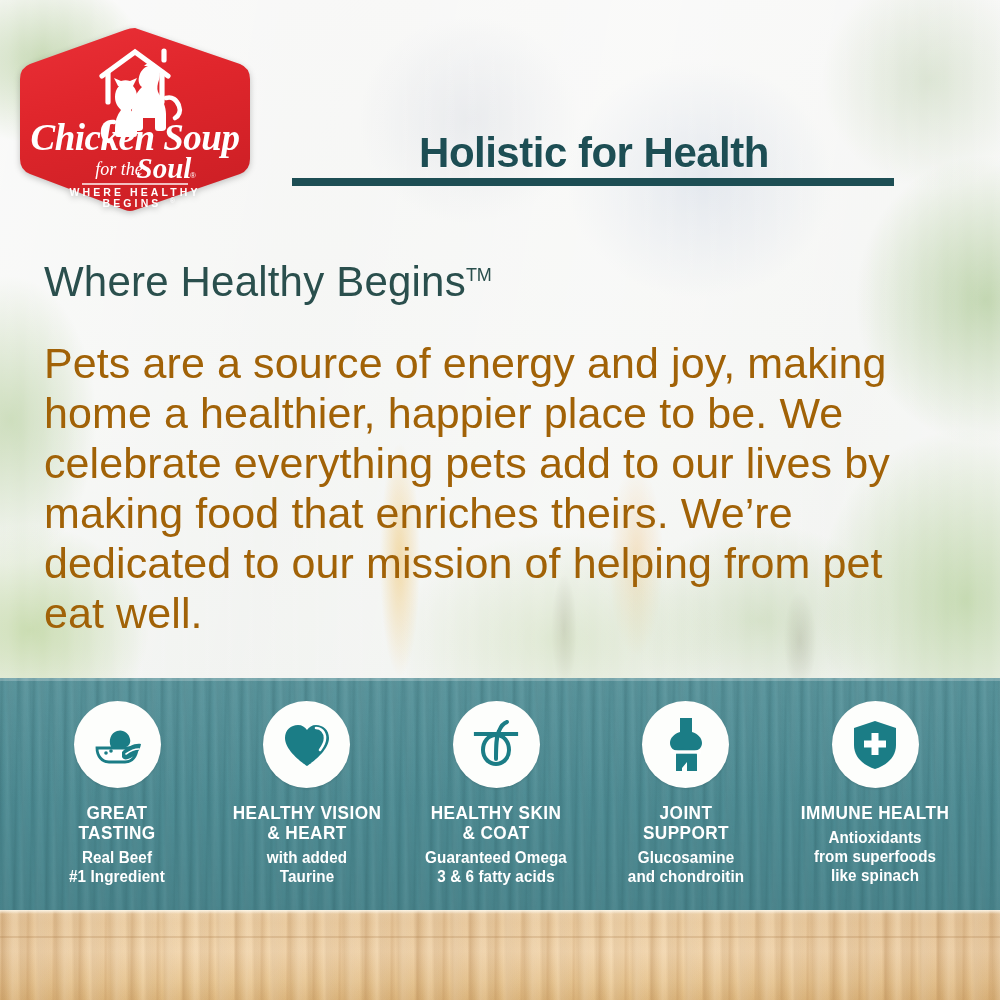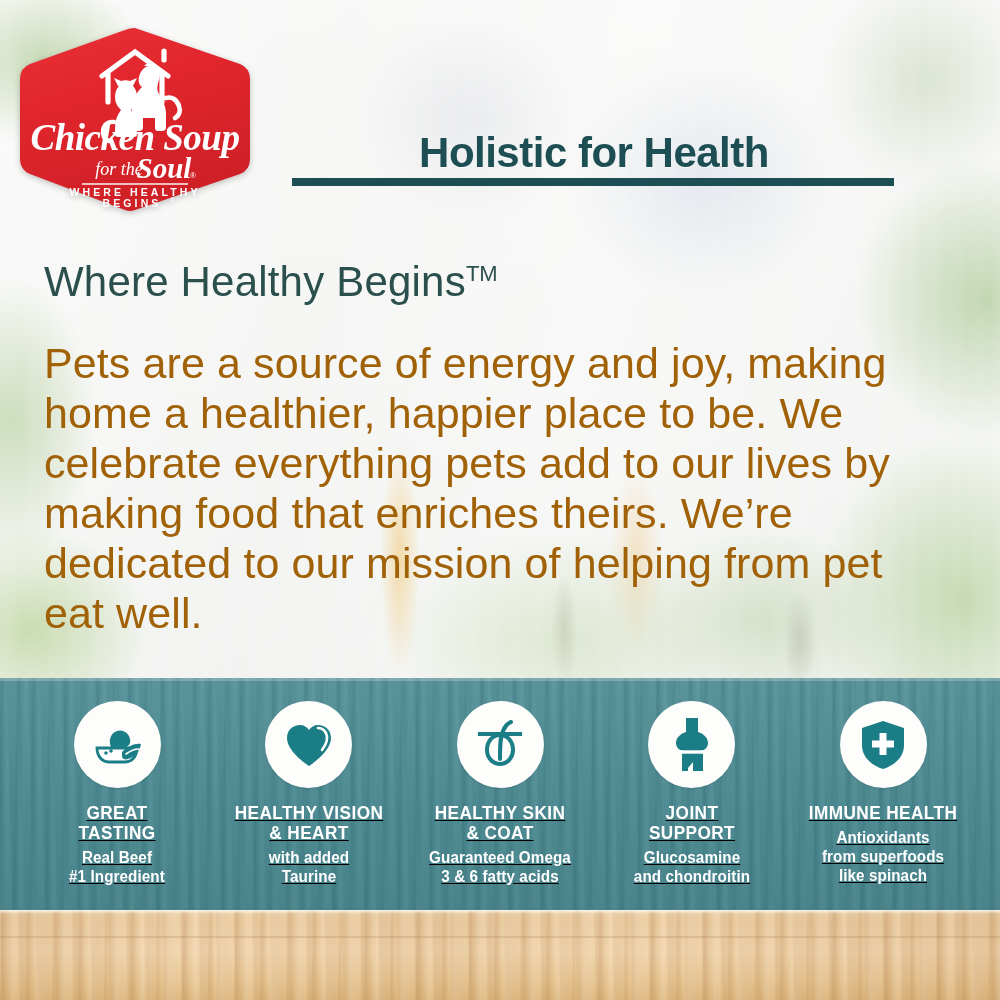--- a/index.html
+++ b/index.html
@@ -72,21 +72,21 @@
     position:absolute; left:292px; top:178px; width:602px; height:8px;
     background:#1d4e54;
   }
 
   
   #tagline {
     position:absolute; left:44px; top:258px;
     font-size:42px; font-weight:400; color:#2a4f4d; letter-spacing:.2px;
     white-space:nowrap;
   }
-  #tagline sup { font-size:22px; vertical-align:super; letter-spacing:0;text-align:center; }
+  #tagline sup { font-size:18px; vertical-align:super; letter-spacing:0;text-align:center; }
 
   #body-copy {
     position:absolute; left:44px; top:338px; width:930px;
     font-size:43px; line-height:50px; color:#a16207; letter-spacing:.1px;
   }
   #body-copy span { display:block; white-space:nowrap; }
 
   
   #benefits-band {
     position:absolute; left:0; top:678px; width:1000px; height:232px;
@@ -104,22 +104,21 @@
       linear-gradient(180deg, rgba(255,255,255,.07) 0%, rgba(0,0,0,.02) 55%, rgba(0,0,0,.07) 100%);
     opacity:.9;
   }
   #band-top-edge {
     position:absolute; left:0; top:0; width:100%; height:3px;
     background:rgba(255,255,255,.22);
   }
   #benefits-row {
     position:absolute; inset:0;
     display:flex; justify-content:space-between; align-items:flex-start;
-    padding:23px 24px 0 24px;
-    text-decoration:underline;
+    padding:23px 32px 0 24px;
   }
   .benefit { width:186px; text-align:center; position:relative; }
   .benefit-icon {
     width:87px; height:87px; border-radius:50%;
     background:#fdfefc; margin:0 auto 15px auto;
     display:flex; align-items:center; justify-content:center;
     box-shadow:0 1px 2px rgba(0,0,0,.10);
   }
   .benefit-icon svg { display:block; }
   .benefit-title {

